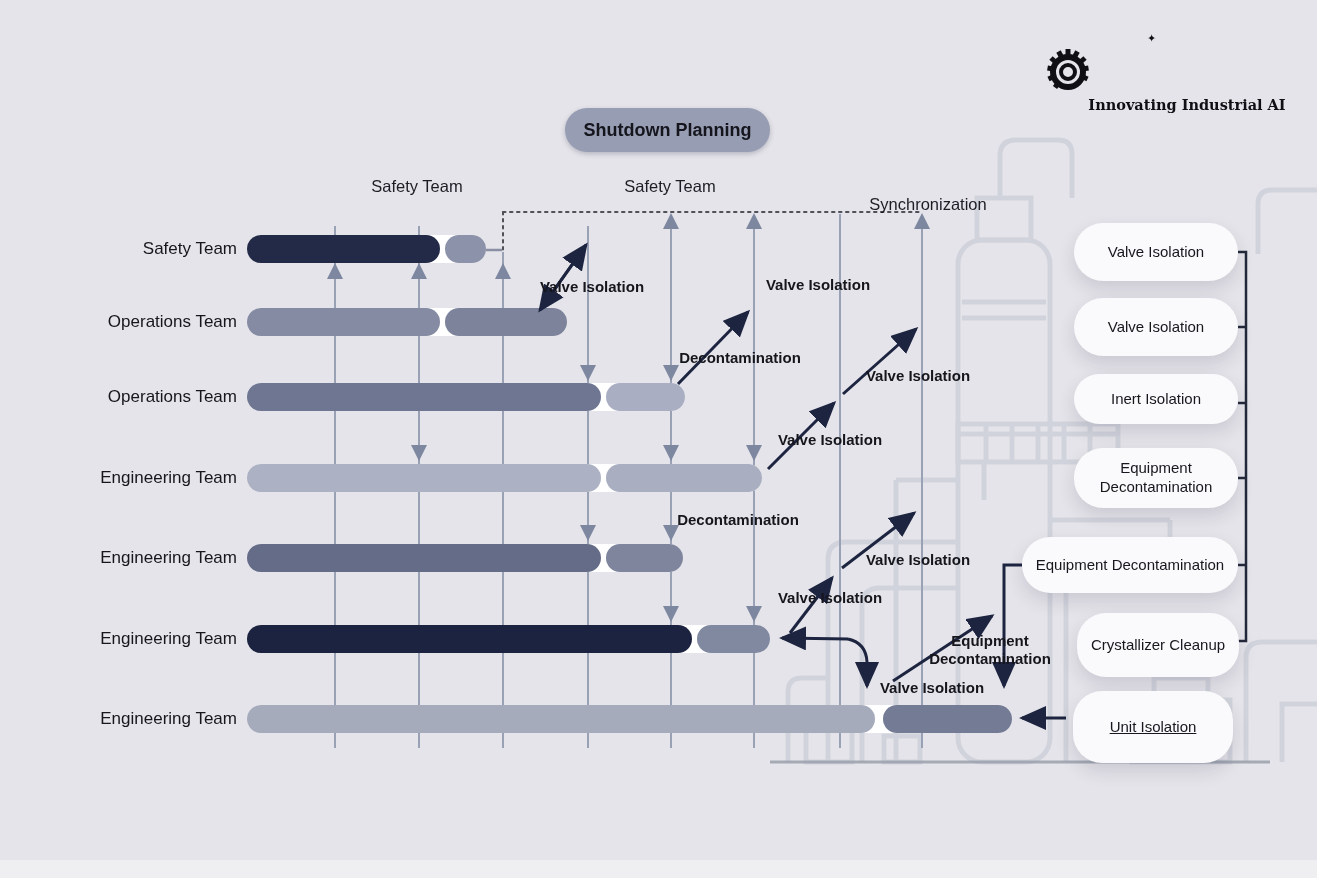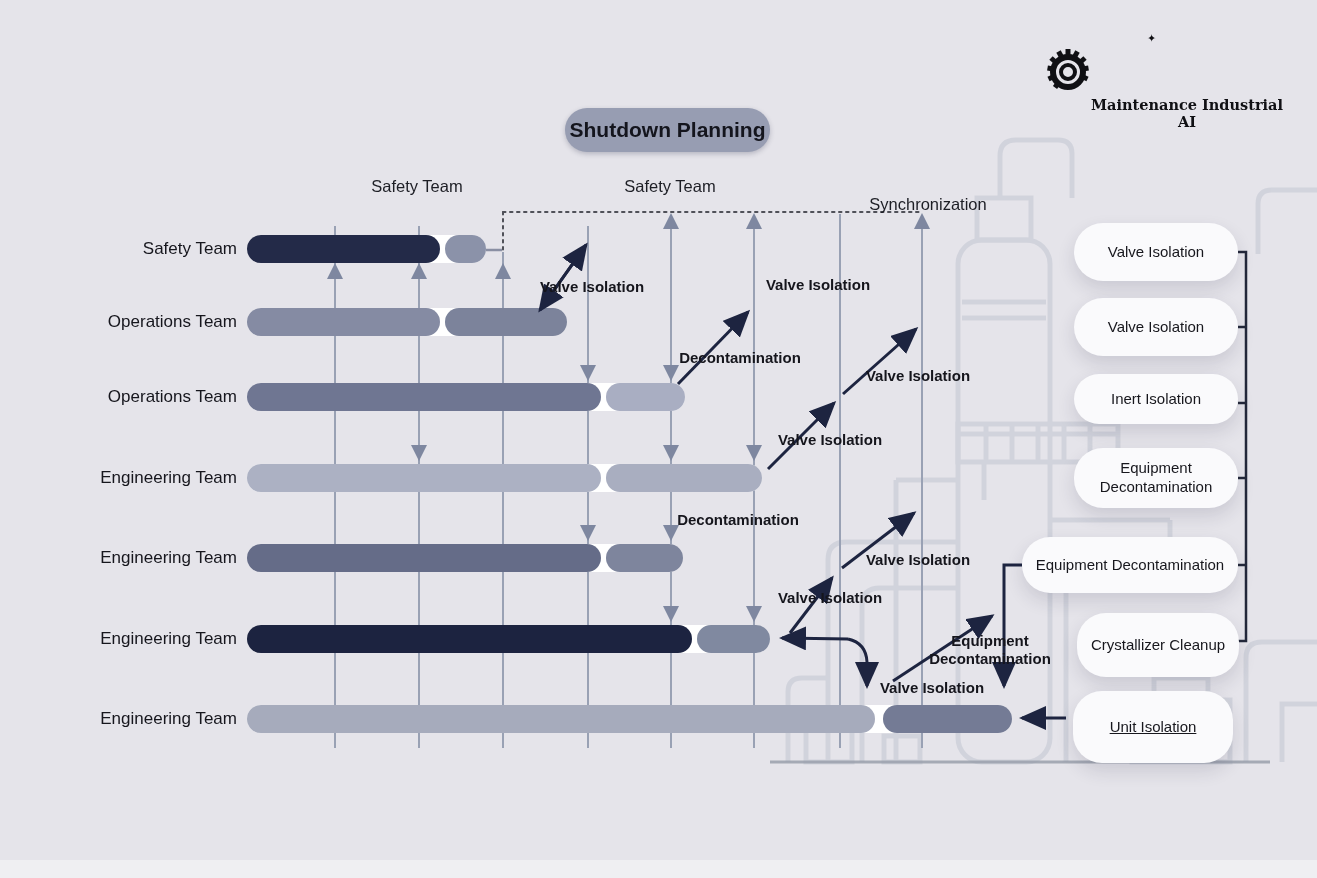--- a/index.html
+++ b/index.html
@@ -11,21 +11,21 @@
   #svg-over{z-index:3;}
   #text-layer{position:absolute;left:0;top:0;width:100%;height:100%;z-index:4;pointer-events:none;}
   .row-label{position:absolute;width:200px;text-align:right;font-size:17px;color:#16161d;
              font-weight:500;transform:translateY(-50%);}
   .bar-bg{position:absolute;height:28px;border-radius:14px;background:#ffffff;}
   .bar-seg{position:absolute;height:28px;border-radius:14px;}
   .col-header{position:absolute;transform:translate(-50%,-50%);font-size:16.5px;font-weight:500;
               color:#1d1e25;white-space:nowrap;}
   .title-pill{position:absolute;left:565px;top:108px;width:205px;height:44px;border-radius:22px;
               background:#979db2;display:flex;align-items:center;justify-content:center;
-              font-size:21px;font-weight:600;color:#14151d;box-shadow:0 2px 5px rgba(40,45,70,.25);}
+              font-size:18px;font-weight:600;color:#14151d;box-shadow:0 2px 5px rgba(40,45,70,.25);}
   .annotation{position:absolute;transform:translate(-50%,-50%);font-size:15px;font-weight:600;
               color:#15151c;white-space:pre-line;text-align:center;line-height:1.2;}
   .pill{position:absolute;background:#fafafc;border-radius:29px;display:flex;align-items:center;
         justify-content:center;text-align:center;font-size:15px;font-weight:500;color:#17171d;
         line-height:1.25;white-space:pre-line;box-shadow:0 8px 18px rgba(40,45,70,.14);}
   .logo{position:absolute;left:1040px;top:34px;width:250px;height:92px;z-index:4;}
   .logo .gear{position:absolute;left:2px;top:8px;}
   .logo .name{position:absolute;left:42px;top:6px;width:210px;text-align:center;
               font-family:"DejaVu Serif",serif;font-weight:700;font-size:37px;color:#101014;}
   .logo .sparkle{position:absolute;left:107px;top:-2px;font-size:11px;color:#101014;}
@@ -220,16 +220,16 @@
             <line x1="45.5" y1="37" x2="40" y2="34.5"></line>
             <line x1="16.5" y1="9.5" x2="19.5" y2="15"></line>
             <line x1="9" y1="16" x2="13.5" y2="20"></line>
             <line x1="5.5" y1="26" x2="11.5" y2="27"></line>
             <line x1="6.5" y1="37" x2="12" y2="34.5"></line>
             <line x1="13" y1="45.5" x2="16.5" y2="40.5"></line>
           </g>
         </g>
       </svg>
       <span class="sparkle">✦</span>
-      <div class="tagline">Maintenance Industrial AI</div>
+      <div class="tagline">Innovating Industrial AI</div>
     </div>
   </div>
 </div>
 
 </body></html>

